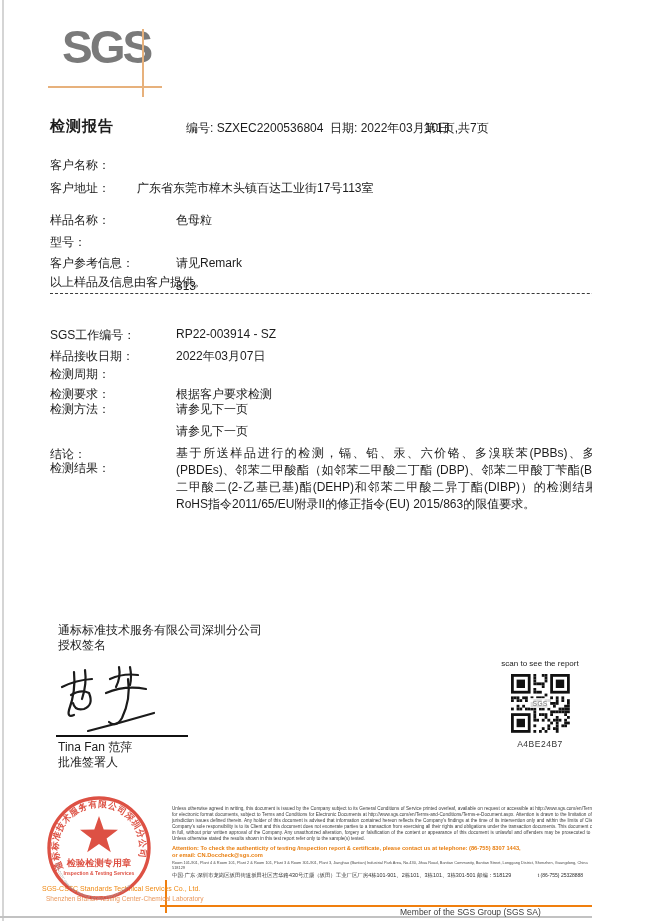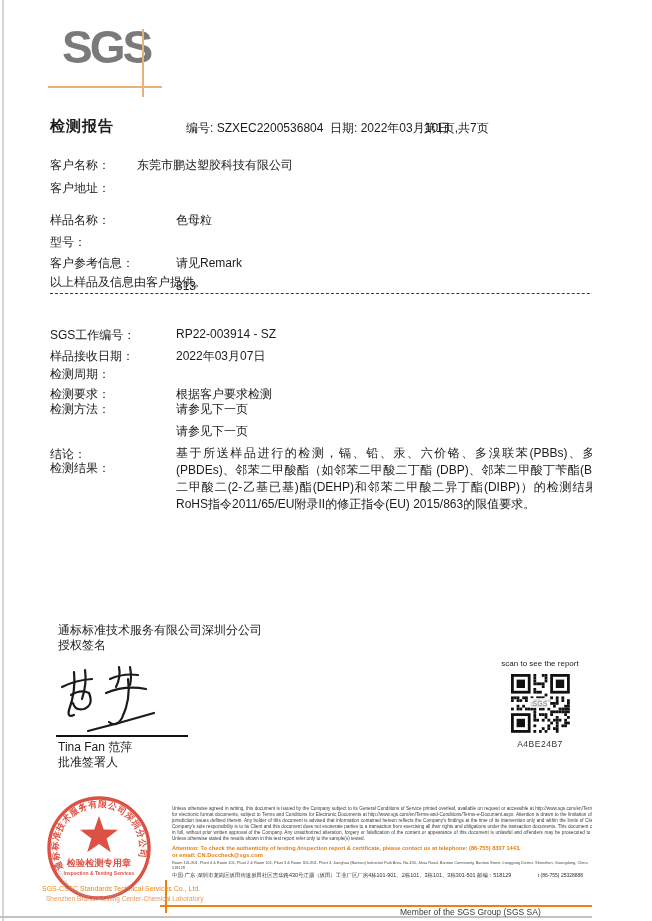--- a/index.html
+++ b/index.html
@@ -52,22 +52,22 @@
   <div class="abs logo">SGS</div>
   <div class="abs logo-hline"></div>
   <div class="abs logo-vline"></div>
 
   <div class="abs title">检测报告</div>
   <div class="abs hinfo" style="left:186px;">编号: SZXEC2200536804</div>
   <div class="abs hinfo" style="left:330px;">日期: 2022年03月10日</div>
   <div class="abs hinfo" style="left:424px;">第1页,共7页</div>
 
   <div class="abs lbl" style="top:157px;">客户名称：</div>
-  <div class="abs val vc1" style="top:157px;">东莞市鹏达塑胶科技有限公司</div>
   <div class="abs lbl" style="top:180px;">客户地址：</div>
+  <div class="abs val vc1" style="top:180px;">广东省东莞市樟木头镇百达工业街17号113室</div>
 
   <div class="abs lbl" style="top:212px;">样品名称：</div>
   <div class="abs val vc2" style="top:212px;">色母粒</div>
   <div class="abs lbl" style="top:234px;">型号：</div>
   <div class="abs val vc2" style="top:232px;margin-top:47px;">313</div>
   <div class="abs lbl" style="top:255px;">客户参考信息：</div>
   <div class="abs val vc2" style="top:255px;">请见Remark</div>
   <div class="abs note" style="top:274px;">以上样品及信息由客户提供。</div>
 
   <div class="abs dashed"></div>

